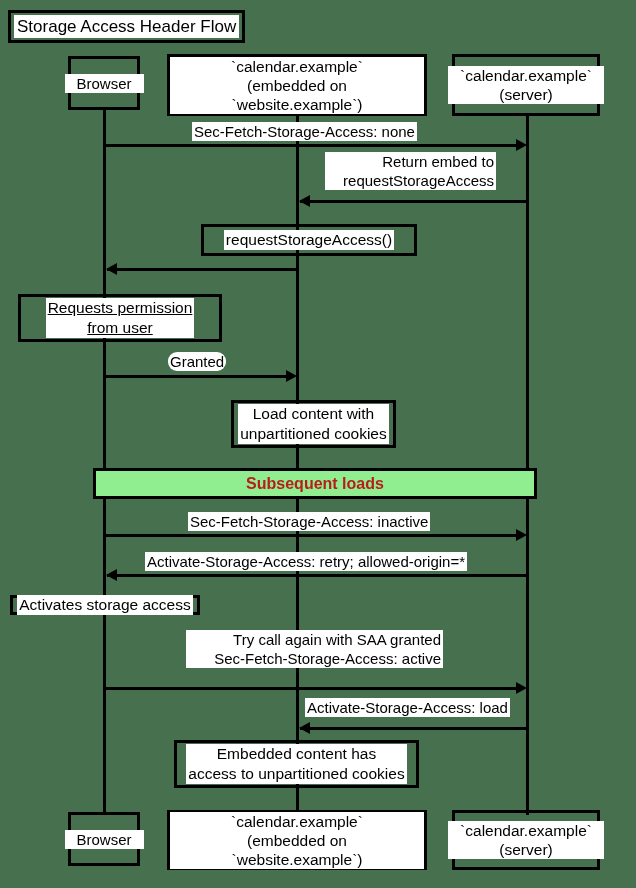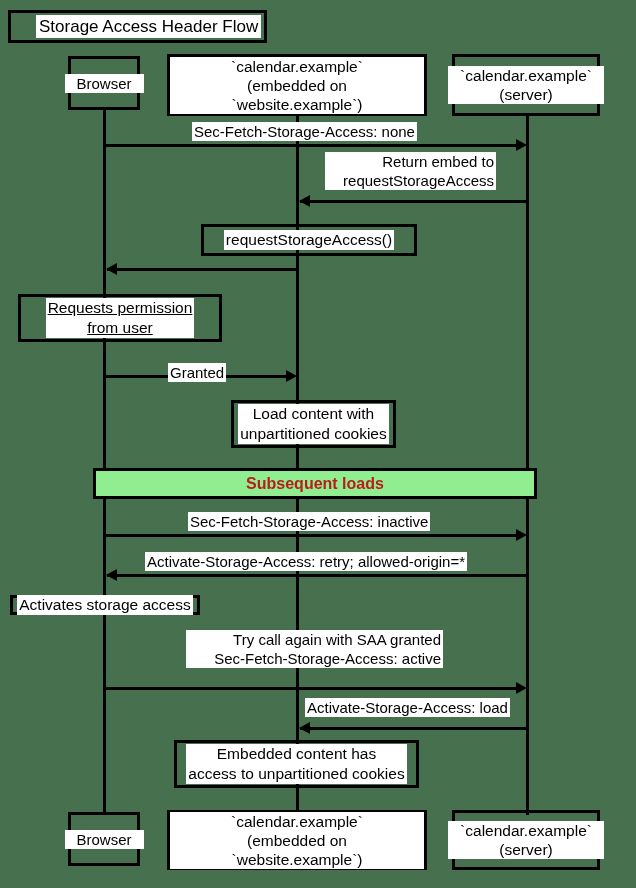--- a/index.html
+++ b/index.html
@@ -29,21 +29,20 @@
     padding: 2px 3px;
   }
   .title-box .title-text {
     display: block;
     background: #fff;
     color: #000;
     font-size: 17px;
     line-height: 21px;
     padding: 1px 3px;
     white-space: nowrap;
-    margin-left: 22px;
   }
 
   
   .lifeline {
     position: absolute;
     width: 3px;
     background: #000;
   }
 
   
@@ -176,21 +175,21 @@
   <div class="msg-line" style="left:107px; top:268px; width:190px;"></div>
   <div class="arrow-head left" style="left:106px; top:263px;"></div>
 
   <div class="note" style="left:18px; top:294px; width:204px; height:48px;text-decoration:underline;">
     <span class="note-text">Requests permission
 from user</span>
   </div>
 
   <div class="msg-line" style="left:104px; top:375px; width:190px;"></div>
   <div class="arrow-head right" style="left:286px; top:370px;"></div>
-  <div class="msg-label" style="left:168px; top:363px;">Granted</div>
+  <div class="msg-label" style="left:168px; top:352px;border-radius:9px;">Granted</div>
 
   <div class="note" style="left:231px; top:400px; width:165px; height:48px;">
     <span class="note-text">Load content with
 unpartitioned cookies</span>
   </div>
 
   <div class="band" style="left:93px; top:468px; width:444px; height:31px; background:#90ee90;">
     <span class="band-text">Subsequent loads</span>
   </div>
 

